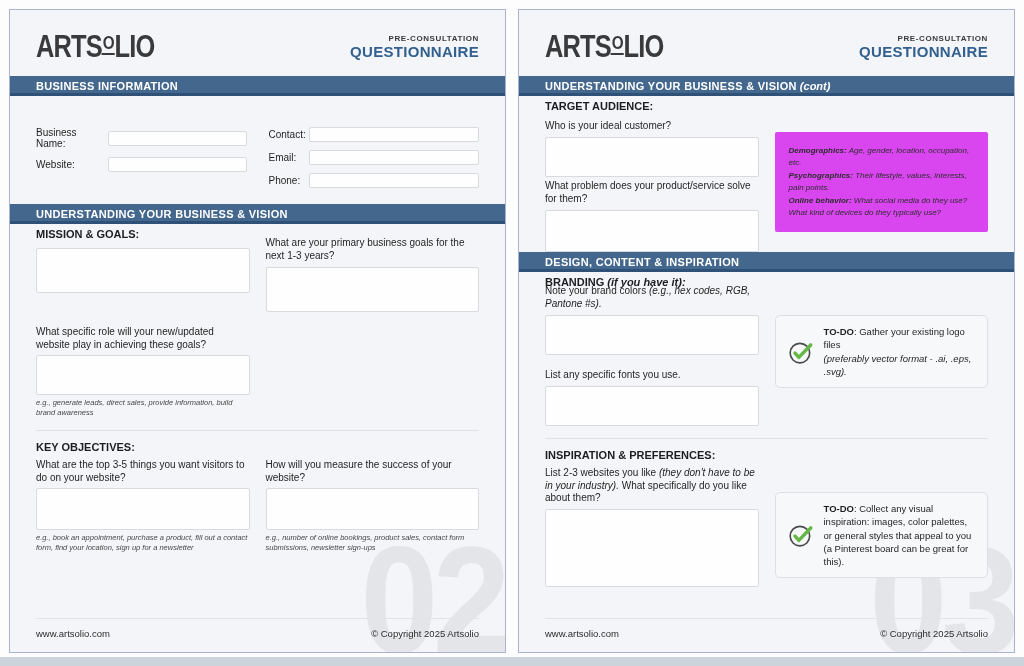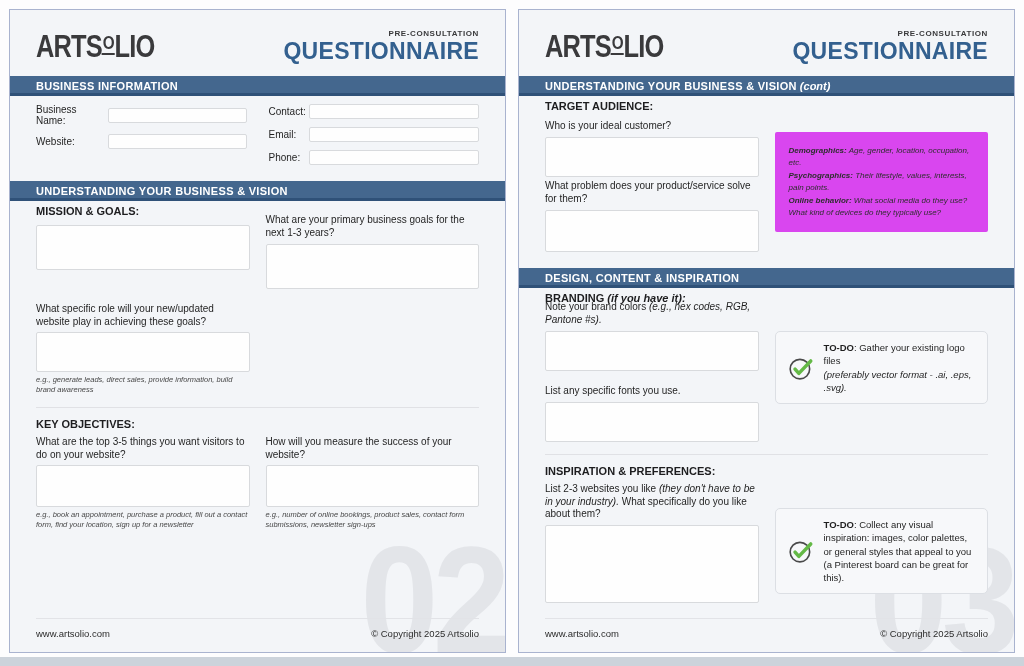--- a/index.html
+++ b/index.html
@@ -35,42 +35,42 @@
     font-size:31px; font-weight:800; color:#3a3a3c;
     letter-spacing:-1px; white-space:nowrap;
     transform:scaleX(.82); transform-origin:left center;
   }
   .logo-o{
     display:inline-block; font-size:.60em; vertical-align:.42em;
     border-bottom:.14em solid #3a3a3c; line-height:1; padding:0 1px;
   }
   .header-right{ text-align:right; line-height:1.15; }
   .kicker{ font-size:8px; font-weight:700; letter-spacing:.6px; color:#3a3a3c; }
-  .doc-title{ font-size:23px; font-weight:700; letter-spacing:.3px; color:#33608f; }
+  .doc-title{ font-size:15px; font-weight:700; letter-spacing:.3px; color:#33608f; }
   
   .section-bar{
     position:relative; z-index:1;
     background:#44678e; border-bottom:3px solid #2f5178;
     color:#ffffff; font-size:11px; font-weight:700; letter-spacing:.3px;
     padding:3px 26px 3px 26px; height:20px; line-height:14px;
   }
   .section-bar .cont{ font-weight:600; font-style:italic; letter-spacing:0; }
   
   .content{ padding:0 26px; position:relative; z-index:1; }
   .subhead{ font-size:11px; font-weight:700; color:#1d1d1f; }
   .q{ font-size:10px; color:#1f1f1f; line-height:1.25; }
   .q i{ font-style:italic; }
   .hint{ font-size:7.5px; font-style:italic; color:#474747; line-height:1.35; margin-top:3px; }
   .answer-box{
     background:#fefefe; border:1px solid #d8dadd; border-radius:2px; width:100%;
   }
   .divider{ border-top:1px solid #e0e1e5; margin:12px 0 10px 0; }
   .two-col{ display:grid; grid-template-columns:1fr 1fr; column-gap:16px; }
   
-  .bi-grid{ display:grid; grid-template-columns:1fr 1fr; column-gap:22px; padding-top:8px; }
+  .bi-grid{ display:grid; grid-template-columns:1fr 1fr; column-gap:22px; padding-top:31px; }
   .field-row{ display:flex; align-items:center; margin-bottom:8px; }
   .field-row label{ font-size:10px; color:#1f1f1f; }
   .lbl-w{ width:72px; flex:none; }
   .lbl-n{ width:40px; flex:none; }
   .field-input{
     flex:1; height:15px; background:#fefefe; border:1px solid #d8dadd; border-radius:2px;
   }
   
   .q-area1{ height:14px; display:flex; align-items:flex-end; margin-bottom:5px; }
   .q-area2{ height:25px; display:flex; align-items:center; margin-bottom:4px; }
@@ -230,21 +230,21 @@
         <div>
           <div class="note-box" style="margin-top:14px">
             <div><b>Demographics:</b><span> Age, gender, location, occupation, etc.</span></div>
             <div><b>Psychographics:</b><span> Their lifestyle, values, interests, pain points.</span></div>
             <div><b>Online behavior:</b><span> What social media do they use? What kind of devices do they typically use?</span></div>
           </div>
         </div>
       </div>
     </div>
 
-    <div class="section-bar" style="margin-top:16px">DESIGN, CONTENT &amp; INSPIRATION</div>
+    <div class="section-bar" style="">DESIGN, CONTENT &amp; INSPIRATION</div>
 
     <div class="content pt12">
       <div class="subhead mb8"><span>BRANDING</span><i style="font-weight:600"> (if you have it):</i></div>
       <div class="two-col">
         <div>
           <div class="q-area1">
               <p class="q"><span>Note your brand colors</span><i> (e.g., hex codes, RGB, Pantone #s).</i></p>
             </div>
           <div class="answer-box h40"></div>
           <div class="q-area1 mt12">

